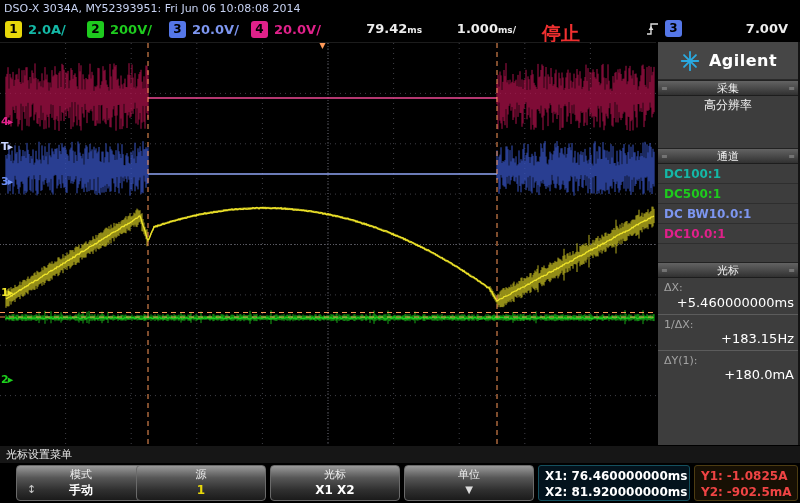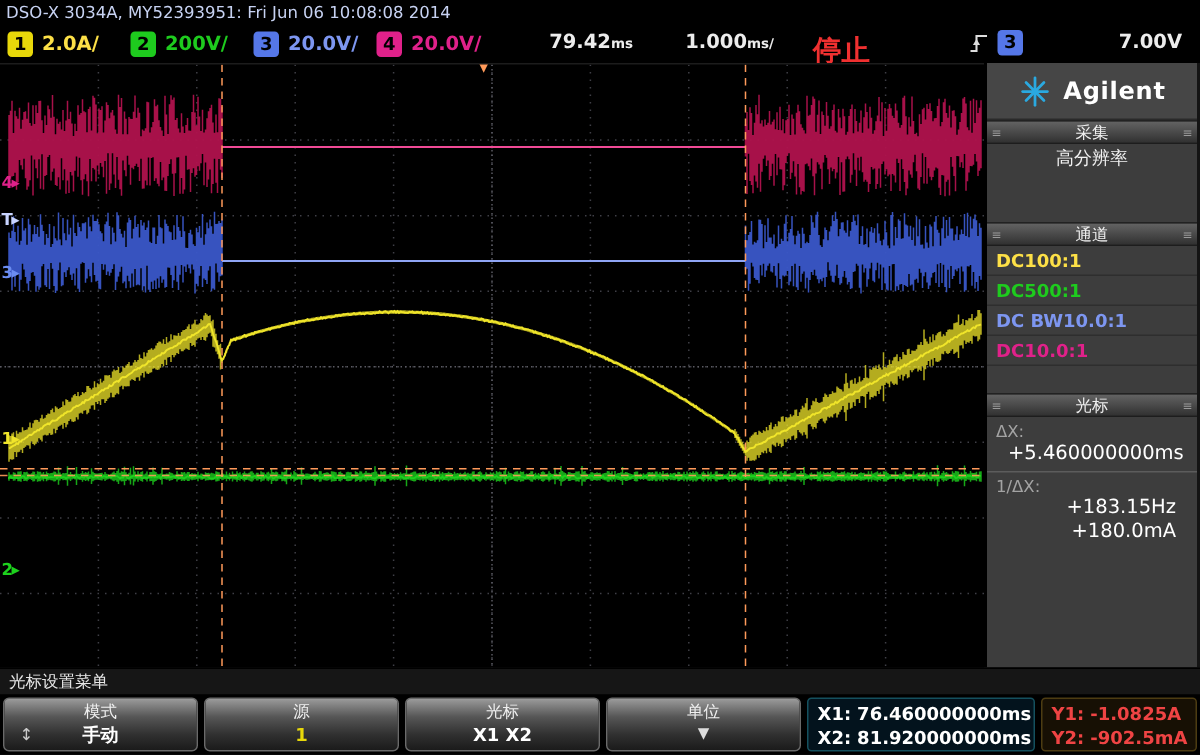--- a/index.html
+++ b/index.html
@@ -10,21 +10,21 @@
   #titlebar{position:absolute;left:0;top:0;width:100%;height:17px;background:#000;
     color:#c7d2f2;font-size:11px;line-height:17px;padding-left:4px;white-space:nowrap}
 
   
   #chanbar{position:absolute;left:0;top:17px;width:100%;height:25px;background:#000}
   .chgroup{position:absolute;top:3px;height:18px;display:flex;align-items:center;gap:6px}
   #chg1{left:5px}#chg2{left:87px}#chg3{left:169px}#chg4{left:251px}
   .badge{width:17px;height:17px;border-radius:3px;color:#000;font-weight:bold;font-size:12px;
     text-align:center;line-height:17px;display:inline-block}
   .bg-c1{background:#e8d80a}.bg-c2{background:#1ecb1e}.bg-c3{background:#5577e8}.bg-c4{background:#e0218a}
-  .fg-c1{color:#fde047}.fg-c2{color:#1ecb1e}.fg-c3{color:#7d96f0}.fg-c4{color:#e0218a}
+  .fg-c1{color:#14b8a6}.fg-c2{color:#1ecb1e}.fg-c3{color:#7d96f0}.fg-c4{color:#e0218a}
   .scale{font-size:13px;font-weight:bold}
   .bar-delay{position:absolute;top:4px;left:340px;width:82px;text-align:right;color:#ececec;font-weight:bold;font-size:13px}
   .bar-tb{position:absolute;top:4px;left:436px;width:80px;text-align:right;color:#ececec;font-weight:bold;font-size:13px}
   .unit{font-size:9px}
   .bar-stop{position:absolute;top:4px;left:542px;color:#f03030;font-weight:bold;font-size:19px}
   .trig-icon{position:absolute;left:646px;top:4px}
   .trig-badge{position:absolute;left:665px;top:3px}
   .bar-level{position:absolute;top:4px;left:686px;width:102px;text-align:right;color:#ececec;font-weight:bold;font-size:13px}
 
   
@@ -40,32 +40,32 @@
   .brand{color:#fff;font-size:16px;font-weight:bold;letter-spacing:.5px}
   .shdr{height:16px;background:linear-gradient(#636363,#313131);color:#f0f0f0;font-size:11px;
     line-height:15px;text-align:center;position:relative;border-top:1px solid #222;border-bottom:1px solid #1d1d1d}
   .grip{position:absolute;top:1px;font-size:8px;color:#9a9a9a;line-height:13px}
   .grip.l{left:3px}.grip.r{right:3px}
   .acq-line{height:18px;text-align:center;color:#f2f2f2;font-size:12px;line-height:18px}
   .gap-a{height:34px}.gap-b{height:18px}
   .schrow{height:20px;display:flex;align-items:center;
     padding:0 6px;font-size:12px;font-weight:bold;border-bottom:1px solid #2e2e2e}
   .cur-label{font-size:11px;color:#a3a3a3;padding:3px 6px 0;height:17px}
-  .cur-value{font-size:13px;color:#fff;text-align:right;padding:0 14px 2px;height:16px}
+  .cur-value{font-size:13px;color:#fff;text-align:right;padding:0 4px 2px;height:16px}
   .cur-sep{border-top:1px solid #5c5c5c;margin-top:3px}
 
   
   #menubar{position:absolute;left:0;top:445px;width:100%;height:18px;background:#161616;
     color:#e8e8e8;font-size:11px;line-height:18px;padding-left:6px;border-top:1px solid #000}
   #softkeys{position:absolute;left:0;top:463px;width:100%;height:40px;background:#000}
   .skey{position:absolute;top:2px;height:36px;border-radius:4px;border:1px solid #6a6a6a;
     background:linear-gradient(#9a9a9a,#565656 35%,#303030 70%,#1b1b1b);text-align:center;cursor:pointer}
   .skey .t{display:block;font-size:11px;color:#f0f0f0;margin-top:2px;line-height:14px}
   .skey .b{display:block;font-size:12px;font-weight:bold;line-height:16px;color:#fff;position:relative}
-  #sk1{left:2px;width:130px}#sk2{left:136px;width:130px}#sk3{left:270px;width:130px}#sk4{left:404px;width:130px}
+  #sk1{left:16px;width:130px}#sk2{left:136px;width:130px}#sk3{left:270px;width:130px}#sk4{left:404px;width:130px}
   #sk2 .b{color:#e8d80a}
   #sk4 .b{font-size:10px;color:#dddddd}
   .knob-ic{position:absolute;left:10px;top:0;font-size:11px;color:#ccc;font-weight:normal}
   .readout{position:absolute;top:2px;height:36px;border-radius:3px;padding:2px 6px;font-size:12px;font-weight:bold;line-height:16px;white-space:nowrap}
   #xbox{left:538px;width:152px;background:#03131d;border:1px solid #14505e;color:#ffffff}
   #ybox{left:694px;width:104px;background:#171004;border:1px solid #4d3c12;color:#ef4444}
   .rline .lab{margin-right:4px}
 </style>
 </head>
 <body>
@@ -185,20 +185,21 @@
 
     <div class="shdr">
       <span class="grip l">≡</span>
       <span>光标</span>
       <span class="grip r">≡</span>
     </div>
     <div class="cur-label">ΔX:</div>
     <div class="cur-value">+5.460000000ms</div>
     <div class="cur-label cur-sep">1/ΔX:</div>
     <div class="cur-value">+183.15Hz</div>
+    <div class="cur-label cur-sep">ΔY(1):</div>
     <div class="cur-value">+180.0mA</div>
   </div>
 
   <div id="menubar">
     <span>光标设置菜单</span>
   </div>
 
   <div id="softkeys">
     <div class="skey" id="sk1">
       <span class="t">模式</span>

